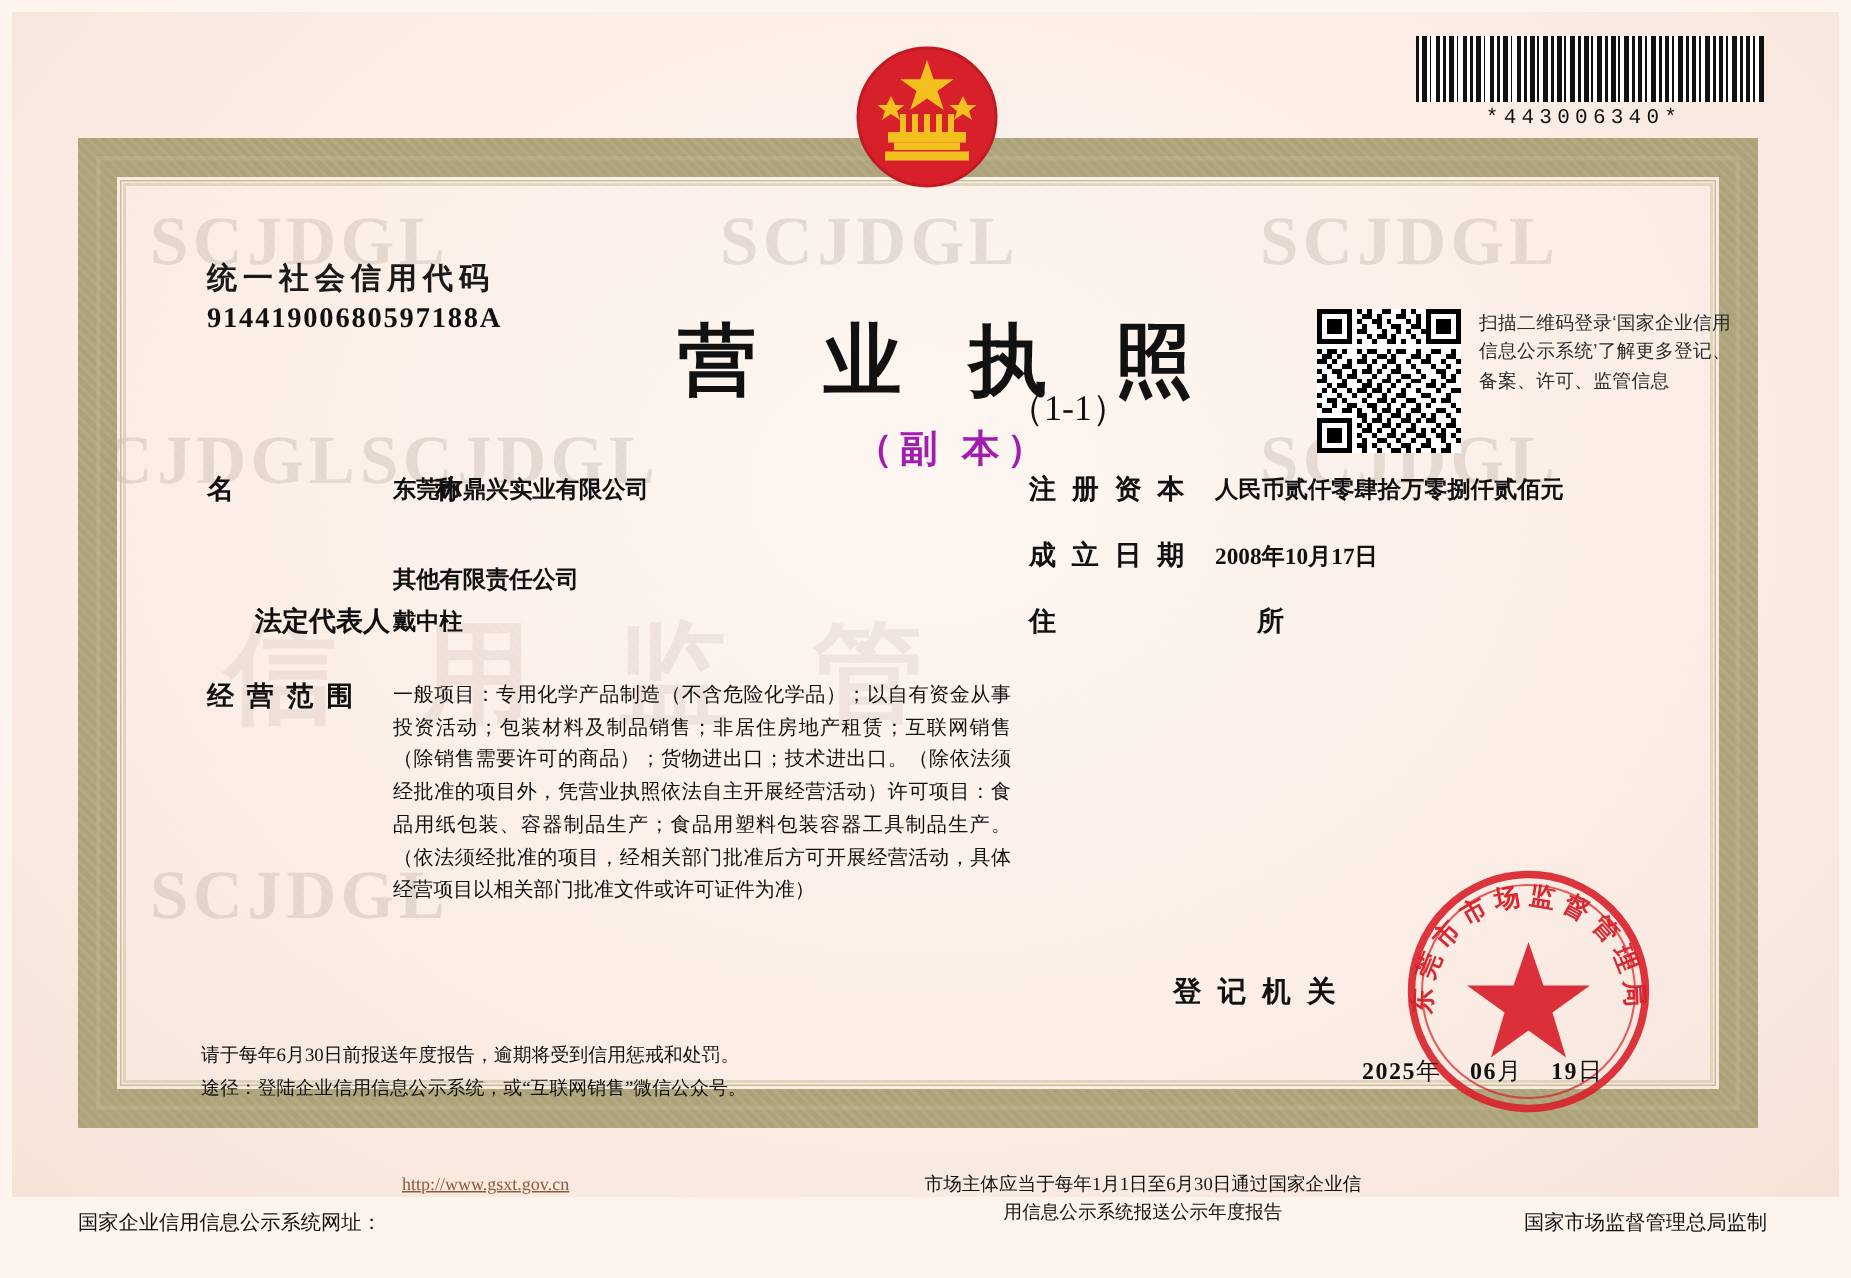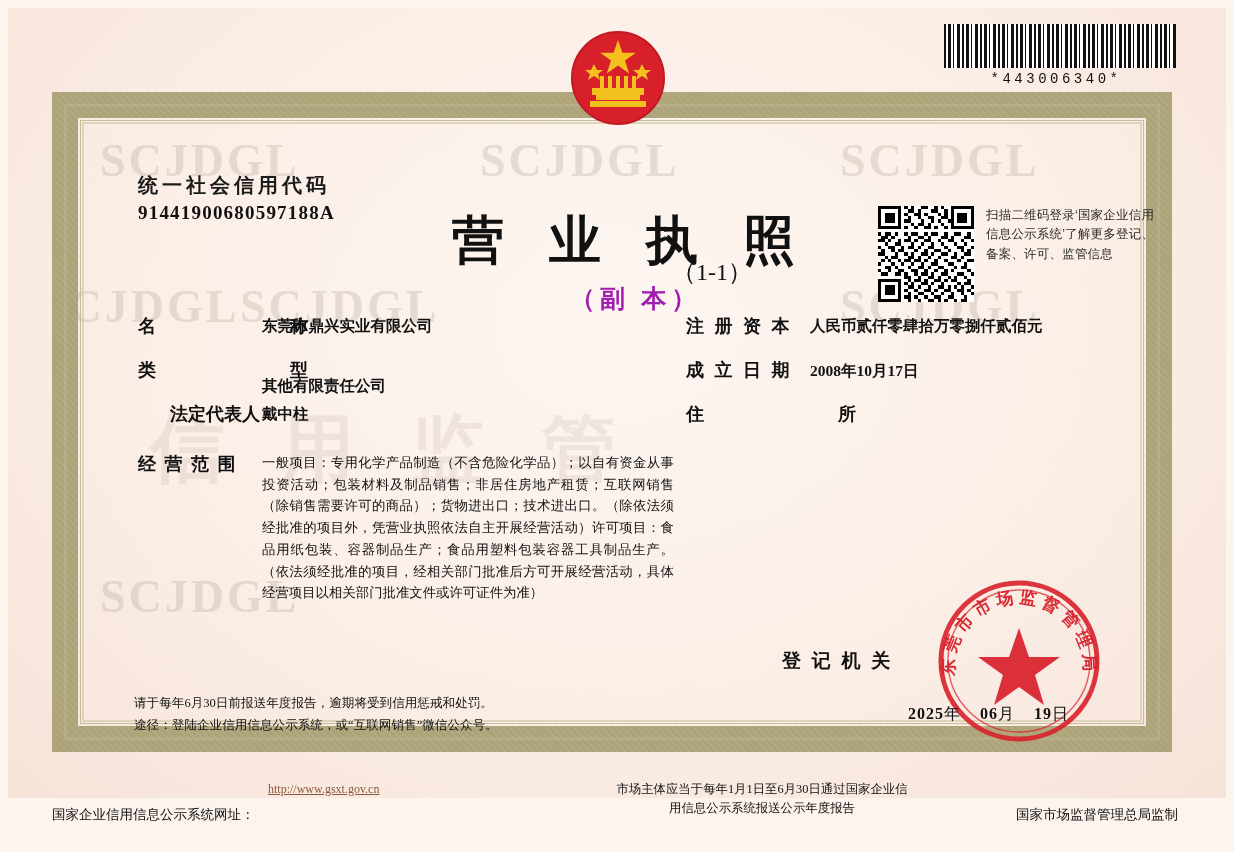--- a/index.html
+++ b/index.html
@@ -580,21 +580,20 @@
           <rect x="23" y="28" width="1" height="1"></rect>
           <rect x="25" y="28" width="2" height="1"></rect>
       </g>
     </svg>
   </div>
   <div class="qr-note">扫描二维码登录‘国家企业信用信息公示系统’了解更多登记、备案、许可、监管信息</div>
 
   <div class="lbl lbl-sp3" style="left:138px; top:314px;">名　　　称</div>
   <div class="val val-bold" style="left:262px; top:316px;">东莞市鼎兴实业有限公司</div>
 
-  <div class="lbl lbl-sp3" style="left:138px; top:358px;">类　　　型</div>
   <div class="val val-bold" style="left:262px; top:360px;margin-top:16px;">其他有限责任公司</div>
 
   <div class="lbl" style="left:138px; top:402px;margin-left:32px;">法定代表人</div>
   <div class="val val-bold" style="left:262px; top:404px;">戴中柱</div>
 
   <div class="lbl" style="left:138px; top:452px; letter-spacing:2px;">经 营 范 围</div>
   <div class="scope">一般项目：专用化学产品制造（不含危险化学品）；以自有资金从事投资活动；包装材料及制品销售；非居住房地产租赁；互联网销售（除销售需要许可的商品）；货物进出口；技术进出口。（除依法须经批准的项目外，凭营业执照依法自主开展经营活动）许可项目：食品用纸包装、容器制品生产；食品用塑料包装容器工具制品生产。（依法须经批准的项目，经相关部门批准后方可开展经营活动，具体经营项目以相关部门批准文件或许可证件为准）</div>
 
   <div class="lbl" style="left:686px; top:314px; letter-spacing:3px;">注 册 资 本</div>
   <div class="val val-bold" style="left:810px; top:316px;">人民币贰仟零肆拾万零捌仟贰佰元</div>

